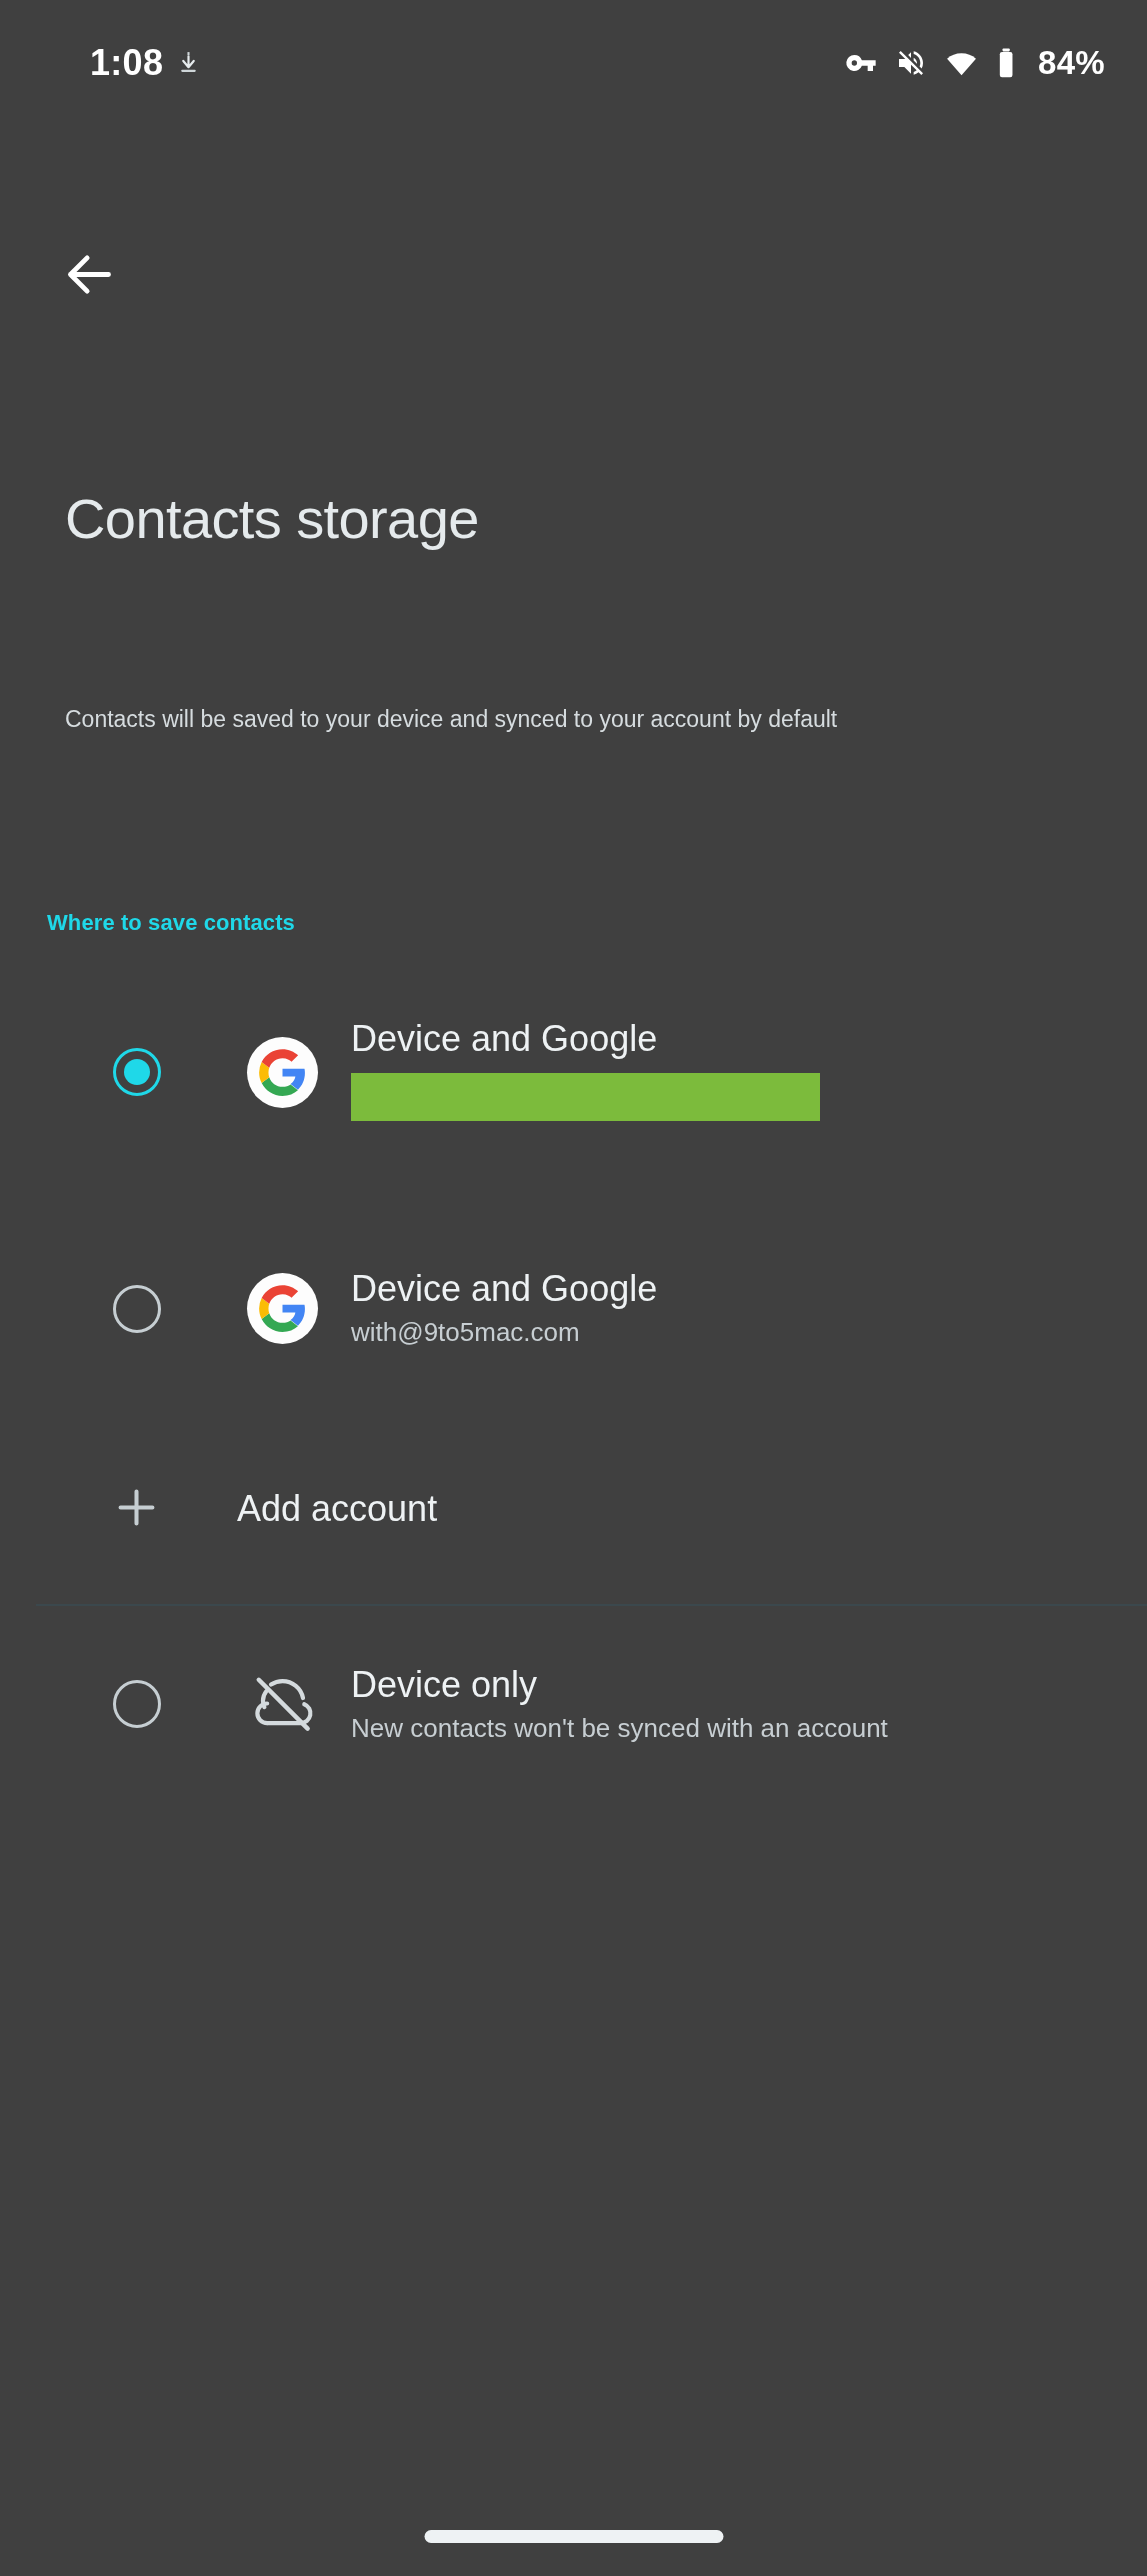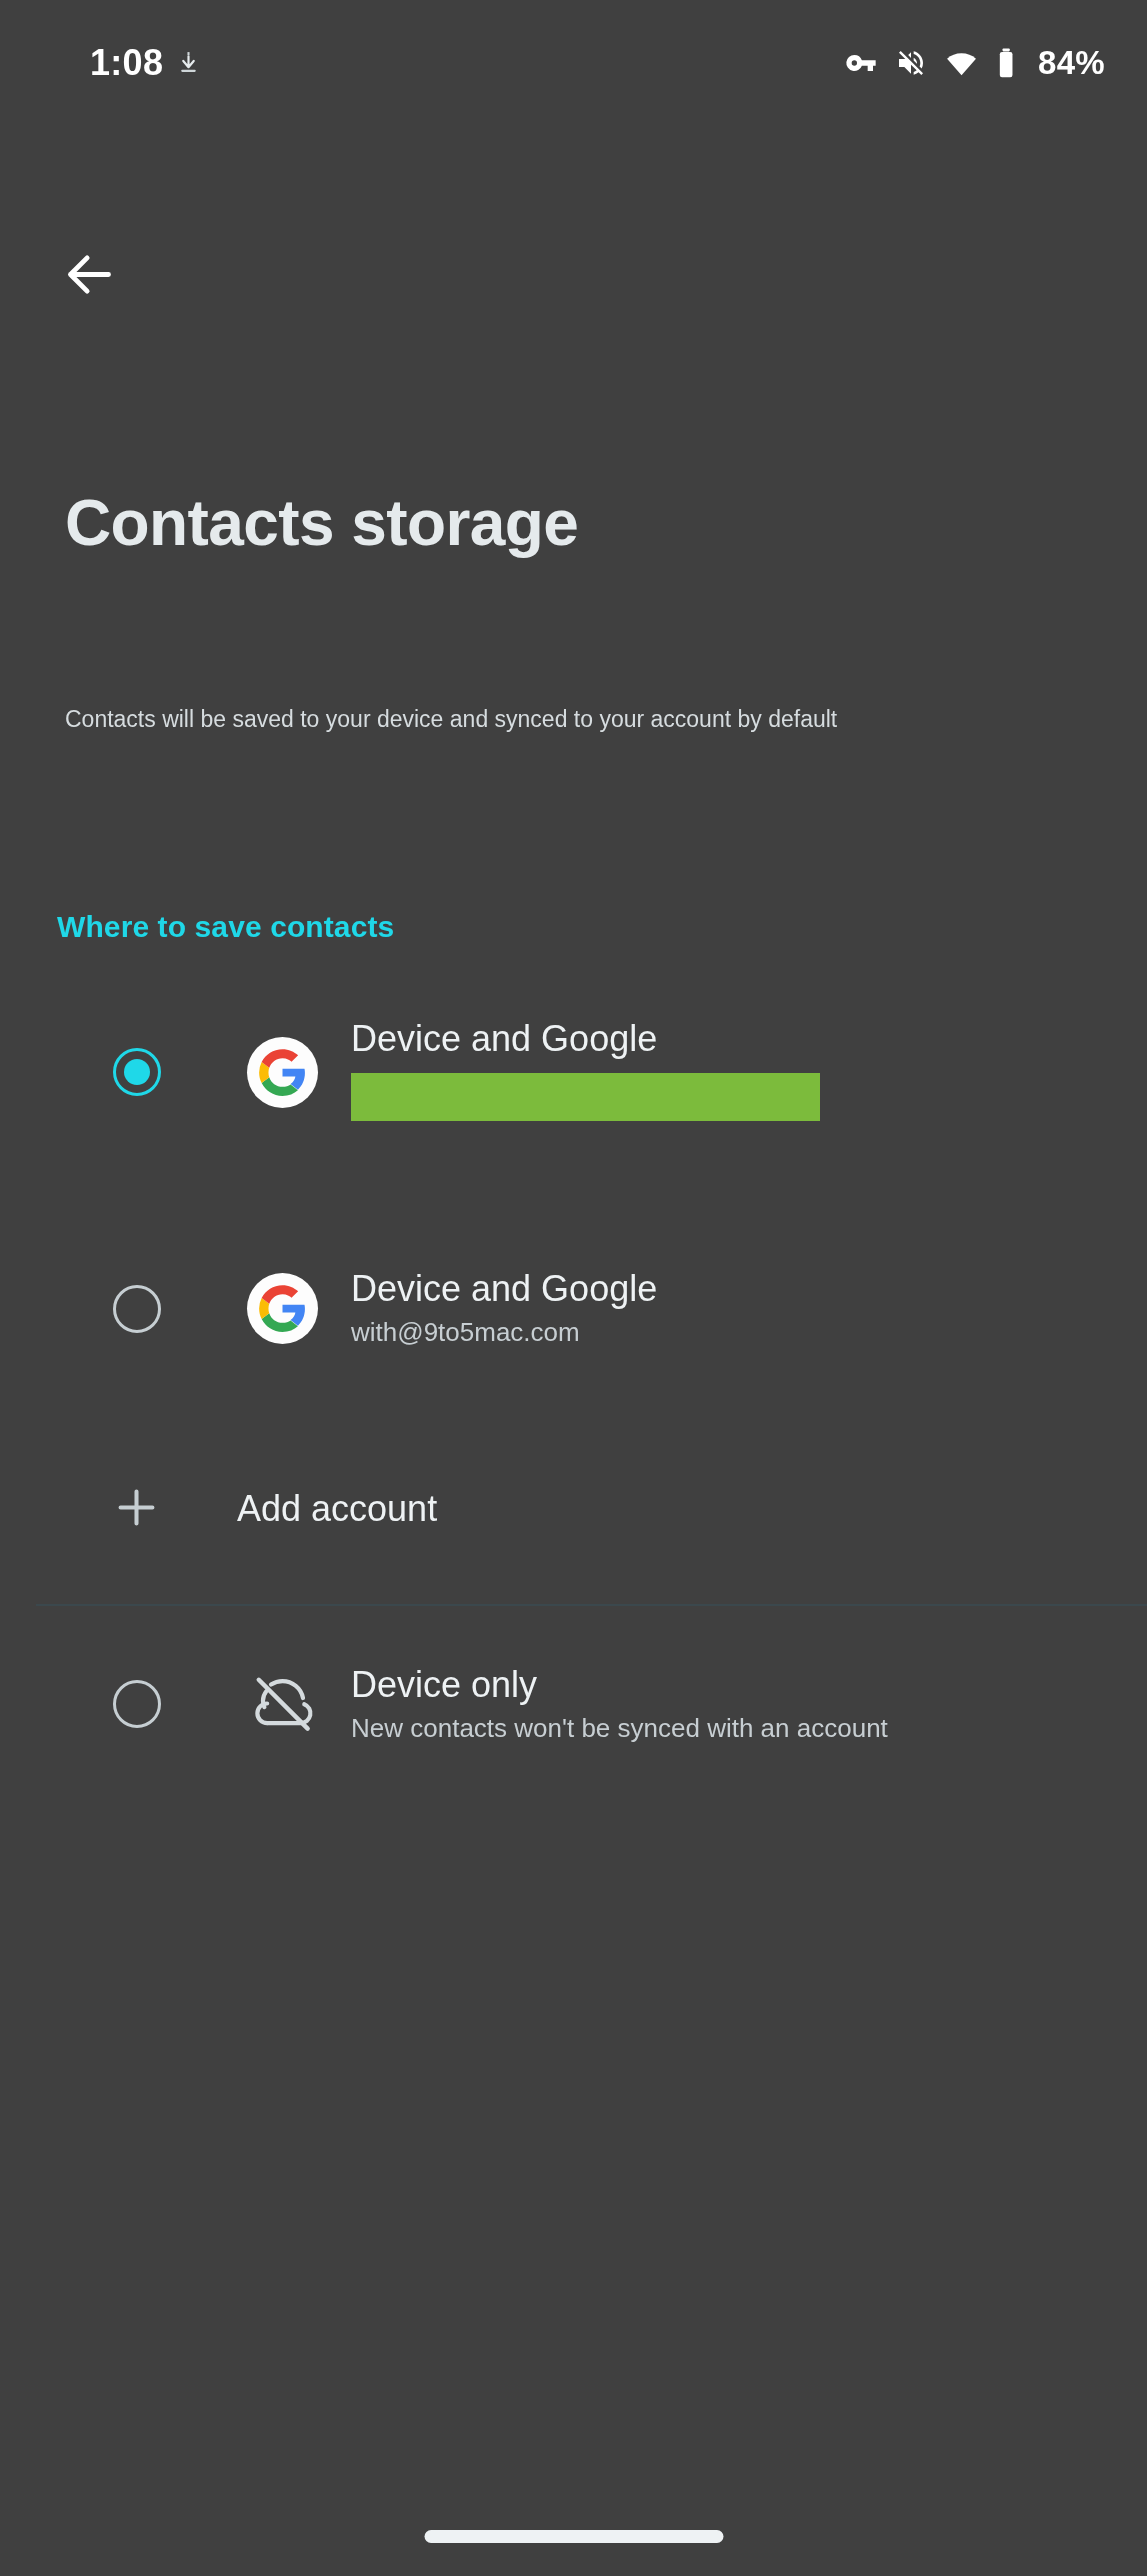--- a/index.html
+++ b/index.html
@@ -38,34 +38,34 @@
   .backbtn {
     position:absolute; top:233px; left:47px;
     width:84px; height:84px;
     display:flex; align-items:center; justify-content:center;
     cursor:pointer;
   }
 
   
   .page-title {
     position:absolute; top:490px; left:65px;
-    color:#e5eaec; font-size:64px; font-weight:700;
+    color:#e5eaec; font-size:56px; font-weight:400;
     letter-spacing:-0.6px; line-height:1.05;
     white-space:nowrap;
     text-align:right;
   }
   .page-desc {
     position:absolute; top:704px; left:65px;
     width:1034px;
     color:#d6dcdf; font-size:23px; font-weight:400;
     line-height:1.33;
   }
   .section-head {
-    position:absolute; top:910px; left:57px;
-    color:#1fd8e8; font-size:30px; font-weight:700;
+    position:absolute; top:910px; left:47px;
+    color:#1fd8e8; font-size:22px; font-weight:700;
     letter-spacing:0.1px;
   }
 
   
   .rows { position:absolute; top:992px; left:0; width:1148px;padding-left:36px; }
   .row {
     position:relative;
     display:flex; align-items:center;
     width:1148px;
     cursor:pointer;

